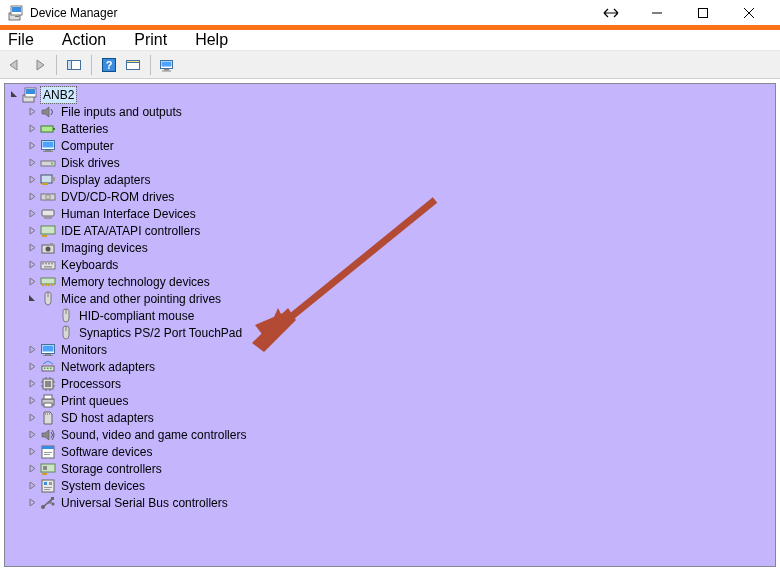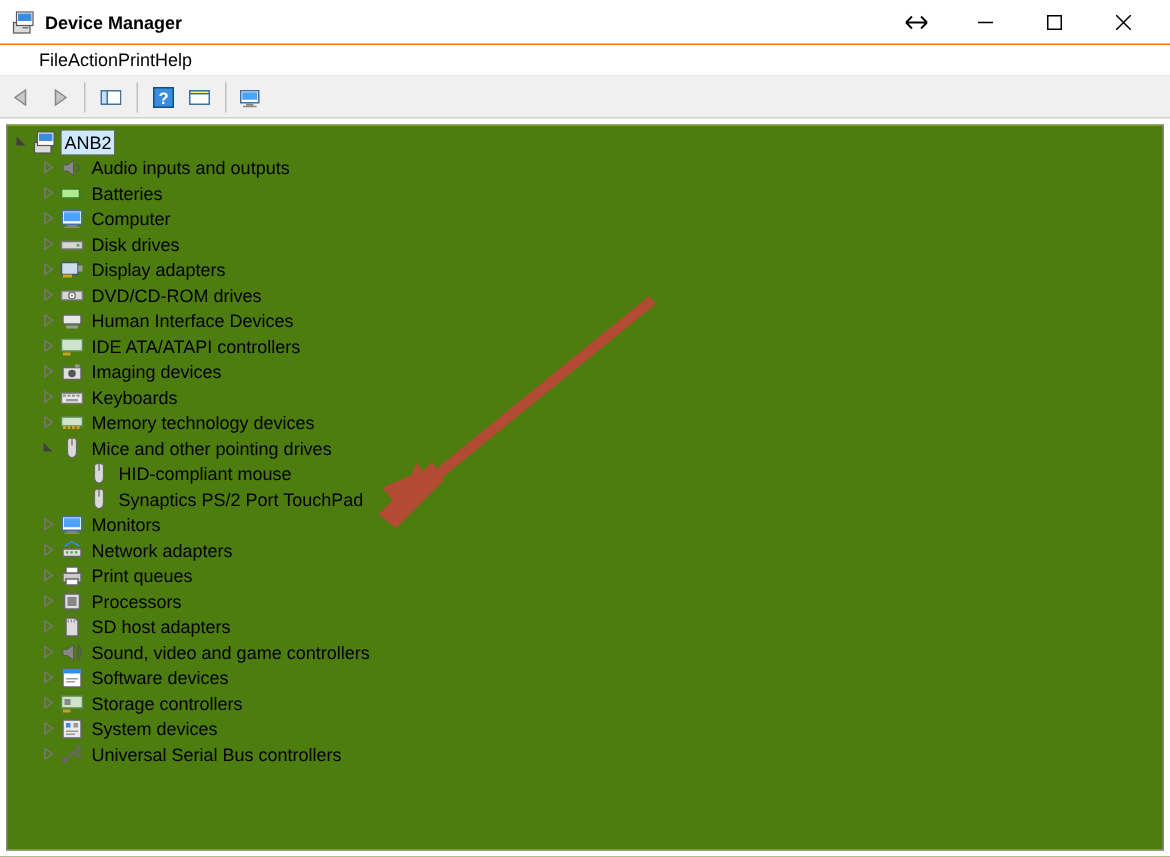--- a/index.html
+++ b/index.html
@@ -13,22 +13,21 @@
     height: 571px;
     overflow: hidden;
     position: relative;
   }
   .titlebar {
     height: 30px;
     display: flex;
     align-items: center;
     padding: 0 8px;
     background: #fff;
-    border-bottom: 1px solid #f97316;
-    font-weight: bold;
+    border-bottom: 5px solid #f97316;
   }
   .titlebar .app-icon {
     width: 16px; height: 16px;
     margin-right: 6px;
   }
   .titlebar .title { flex: 0 0 auto; font-size: 12px; }
   .titlebar .spacer { flex: 1; }
   .win-controls {
     display: flex;
     align-items: center;
@@ -42,23 +41,23 @@
     justify-content: center;
     font-size: 13px;
     color: #000;
   }
   .win-btn svg { display:block; }
   .drag-icon { width:46px; height:30px; display:flex; align-items:center; justify-content:center; color:#000; }
   .menubar {
     height: 20px;
     display: flex;
     align-items: center;
-    gap: 0;
-    padding: 0 26px;
-    font-size: 12px;
+    gap: 28px;
+    padding: 0 8px;
+    font-size: 16px;
     background: #fff;
   }
   .menubar span { cursor: default; }
   .menubar-border {
     height: 1px;
     background: #e8e8e8;
     margin: 0;
   }
   .toolbar {
     height: 28px;
@@ -79,21 +78,21 @@
     background: #c0c0c0;
     margin: 0 4px;
   }
   .tree-container {
     position: absolute;
     top: 83px;
     left: 4px;
     right: 4px;
     bottom: 4px;
     border: 1px solid #828790;
-    background: #4d7c0f;
+    background: #c4b5fd;
     overflow: auto;
   }
   .tree {
     padding: 2px 0 2px 2px;
   }
   .tree-row {
     display: flex;
     align-items: center;
     height: 17px;
     white-space: nowrap;
@@ -241,21 +240,21 @@
           <svg width="9" height="9" viewBox="0 0 9 9">
             <path d="M2 1 L7 4.5 L2 8 Z" fill="none" stroke="#777" stroke-width="1"></path>
           </svg>
         </span>
         <span class="dev-icon">
           <svg width="16" height="16" viewBox="0 0 16 16">
             <path d="M2 6 H5 L9 3 V13 L5 10 H2 Z" fill="#888" stroke="#555" stroke-width="0.6"></path>
             <path d="M11 5 Q14 8 11 11" fill="none" stroke="#555" stroke-width="1"></path>
           </svg>
         </span>
-        <span class="lbl">Audio inputs and outputs</span>
+        <span class="lbl">File inputs and outputs</span>
       </div>
       <div class="tree-row">
         <span class="indent" style="width:18px"></span>
         <span class="tw">
           <svg width="9" height="9" viewBox="0 0 9 9">
             <path d="M2 1 L7 4.5 L2 8 Z" fill="none" stroke="#777" stroke-width="1"></path>
           </svg>
         </span>
         <span class="dev-icon">
           <svg width="16" height="16" viewBox="0 0 16 16">
@@ -474,36 +473,20 @@
         <span class="dev-icon">
           <svg width="16" height="16" viewBox="0 0 16 16">
             <rect x="2" y="7" width="12" height="5" fill="#ddd" stroke="#666"></rect>
             <rect x="4" y="8.5" width="1.5" height="1.5" fill="#4a4"></rect>
             <rect x="7" y="8.5" width="1.5" height="1.5" fill="#4a4"></rect>
             <rect x="10" y="8.5" width="1.5" height="1.5" fill="#4a4"></rect>
             <path d="M3 5 L8 2 L13 5" fill="none" stroke="#3a8dde" stroke-width="1"></path>
           </svg>
         </span>
         <span class="lbl">Network adapters</span>
-      </div>
-      <div class="tree-row">
-        <span class="indent" style="width:18px"></span>
-        <span class="tw">
-          <svg width="9" height="9" viewBox="0 0 9 9">
-            <path d="M2 1 L7 4.5 L2 8 Z" fill="none" stroke="#777" stroke-width="1"></path>
-          </svg>
-        </span>
-        <span class="dev-icon">
-          <svg width="16" height="16" viewBox="0 0 16 16">
-            <rect x="2" y="6" width="12" height="6" fill="#ccc" stroke="#666"></rect>
-            <rect x="4" y="2" width="8" height="4" fill="#fff" stroke="#666"></rect>
-            <rect x="4" y="10" width="8" height="4" fill="#fff" stroke="#666"></rect>
-          </svg>
-        </span>
-        <span class="lbl">Print queues</span>
       </div>
       <div class="tree-row">
         <span class="indent" style="width:18px"></span>
         <span class="tw">
           <svg width="9" height="9" viewBox="0 0 9 9">
             <path d="M2 1 L7 4.5 L2 8 Z" fill="none" stroke="#777" stroke-width="1"></path>
           </svg>
         </span>
         <span class="dev-icon">
           <svg width="16" height="16" viewBox="0 0 16 16">
@@ -513,20 +496,36 @@
             <line x1="1" y1="10" x2="3" y2="10" stroke="#666"></line>
             <line x1="13" y1="6" x2="15" y2="6" stroke="#666"></line>
             <line x1="13" y1="10" x2="15" y2="10" stroke="#666"></line>
             <line x1="6" y1="1" x2="6" y2="3" stroke="#666"></line>
             <line x1="10" y1="1" x2="10" y2="3" stroke="#666"></line>
             <line x1="6" y1="13" x2="6" y2="15" stroke="#666"></line>
             <line x1="10" y1="13" x2="10" y2="15" stroke="#666"></line>
           </svg>
         </span>
         <span class="lbl">Processors</span>
+      </div>
+      <div class="tree-row">
+        <span class="indent" style="width:18px"></span>
+        <span class="tw">
+          <svg width="9" height="9" viewBox="0 0 9 9">
+            <path d="M2 1 L7 4.5 L2 8 Z" fill="none" stroke="#777" stroke-width="1"></path>
+          </svg>
+        </span>
+        <span class="dev-icon">
+          <svg width="16" height="16" viewBox="0 0 16 16">
+            <rect x="2" y="6" width="12" height="6" fill="#ccc" stroke="#666"></rect>
+            <rect x="4" y="2" width="8" height="4" fill="#fff" stroke="#666"></rect>
+            <rect x="4" y="10" width="8" height="4" fill="#fff" stroke="#666"></rect>
+          </svg>
+        </span>
+        <span class="lbl">Print queues</span>
       </div>
       <div class="tree-row">
         <span class="indent" style="width:18px"></span>
         <span class="tw">
           <svg width="9" height="9" viewBox="0 0 9 9">
             <path d="M2 1 L7 4.5 L2 8 Z" fill="none" stroke="#777" stroke-width="1"></path>
           </svg>
         </span>
         <span class="dev-icon">
           <svg width="16" height="16" viewBox="0 0 16 16">

